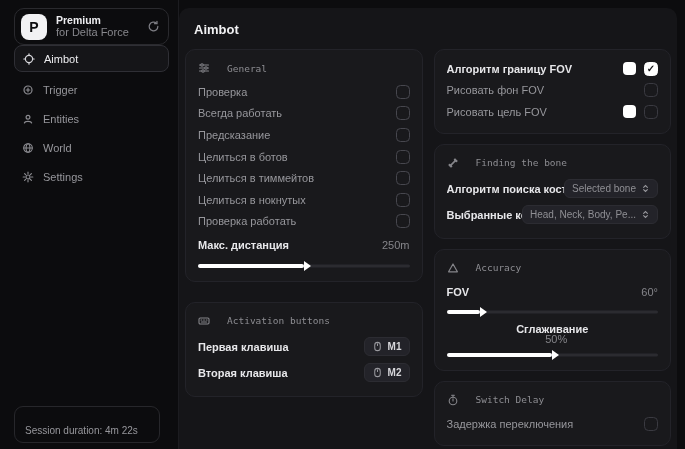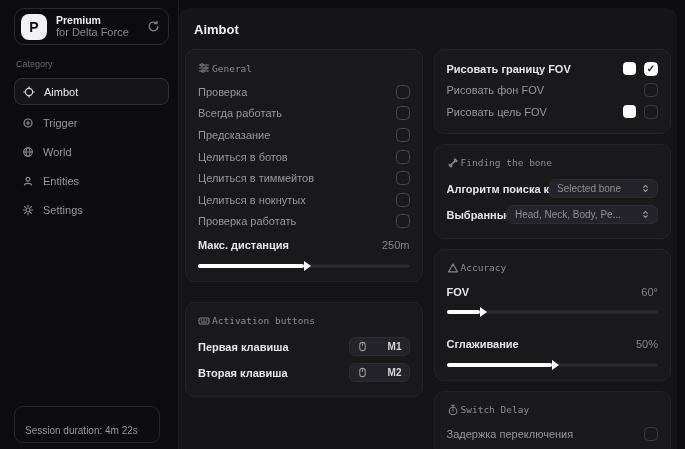--- a/index.html
+++ b/index.html
@@ -65,21 +65,21 @@
   .columns { display:flex; gap:11px; }
   .col { flex:1; min-width:0; display:flex; flex-direction:column; }
   .col-left { gap:20px; }
   .col-right { gap:10px; }
 
   .card {
     background:#19191c; border:1px solid #232329; border-radius:10px;
     padding:8px 12px 10px;
   }
   .card-title {
-    display:flex; align-items:center; gap:2px; height:20px; margin-bottom:3px;
+    display:flex; align-items:center; gap:17px; height:20px; margin-bottom:3px;
     font-family:"DejaVu Sans Mono", monospace; font-size:9.5px; color:#8d8d92;
   }
   .card-title .icon { color:#85858a; }
 
   .row { display:flex; align-items:center; height:21.6px; font-size:11px; }
   .row.tall { height:26px; }
   .row-label { flex:1; min-width:0; color:#97979c; white-space:nowrap; overflow:hidden; }
   .row-label.bright { color:#e7e7ea; font-weight:700; }
   .row-value { flex:0 0 auto; margin-left:8px; font-size:11px; color:#85858a; }
 
@@ -94,21 +94,21 @@
   }
   .checkbox.checked::after {
     content:"✓"; color:#141416; font-size:10px; font-weight:700; line-height:1;
   }
   .swatch {
     flex:0 0 auto; width:13px; height:13px; margin-left:8px;
     border-radius:4px; background:#ffffff; cursor:pointer;
   }
 
   .chip {
-    flex:0 0 auto; display:inline-flex; align-items:center; gap:20px;
+    flex:0 0 auto; display:inline-flex; align-items:center; gap:5px;
     background:#232329; border:1px solid #2c2c32; border-radius:6px;
     padding:3px 7px; font-size:10px; color:#8f8f94; cursor:pointer;
     white-space:nowrap; max-width:160px; overflow:hidden;
   }
   .chip .chip-text { overflow:hidden; text-overflow:ellipsis; }
   .chip.keybind { color:#d7d7db; font-weight:700; }
   .chip .icon { color:#9a9a9f; }
 
   .slider { position:relative; height:10px; margin-top:5px; cursor:pointer; }
   .slider-track {
@@ -138,61 +138,60 @@
       <div class="brand-sub">for Delta Force</div>
     </div>
     <span class="icon sync-btn">
       <svg width="13" height="13" viewBox="0 0 12 12" fill="none" stroke="currentColor" stroke-width="1.2" stroke-linecap="round">
         <path d="M10 6a4 4 0 1 1-1.2-2.85"></path>
           <path d="M9.2 1.2v2.2H7"></path>
       </svg>
     </span>
   </div>
 
-  <div class="category-label">Category</div>
 
   <div class="nav-item selected">
     <span class="icon">
       <svg width="12" height="12" viewBox="0 0 12 12" fill="none" stroke="currentColor" stroke-width="1.2" stroke-linecap="round">
         <circle cx="6" cy="6" r="3.6"></circle>
           <path d="M6 0.8v1.6M6 9.6v1.6M0.8 6h1.6M9.6 6h1.6"></path>
       </svg>
     </span>
     <span>Aimbot</span>
   </div>
 
   <div class="nav-item">
     <span class="icon">
       <svg width="12" height="12" viewBox="0 0 12 12" fill="none" stroke="currentColor" stroke-width="1.2" stroke-linecap="round">
         <circle cx="6" cy="6" r="4"></circle>
           <path d="M6 4.2v3.6M4.2 6h3.6"></path>
       </svg>
     </span>
     <span>Trigger</span>
+  </div>
+
+  <div class="nav-item">
+    <span class="icon">
+      <svg width="12" height="12" viewBox="0 0 12 12" fill="none" stroke="currentColor" stroke-width="1.2" stroke-linecap="round">
+        <circle cx="6" cy="4.2" r="1.9"></circle>
+          <path d="M2.4 10c0.5-2.2 6.7-2.2 7.2 0"></path>
+      </svg>
+    </span>
+    <span>Entities</span>
   </div>
 
   <div class="nav-item">
     <span class="icon">
       <svg width="12" height="12" viewBox="0 0 12 12" fill="none" stroke="currentColor" stroke-width="1.1" stroke-linecap="round">
         <circle cx="6" cy="6" r="4.3"></circle>
           <ellipse cx="6" cy="6" rx="1.9" ry="4.3"></ellipse>
           <path d="M1.7 6h8.6"></path>
       </svg>
     </span>
     <span>World</span>
-  </div>
-
-  <div class="nav-item">
-    <span class="icon">
-      <svg width="12" height="12" viewBox="0 0 12 12" fill="none" stroke="currentColor" stroke-width="1.2" stroke-linecap="round">
-        <circle cx="6" cy="4.2" r="1.9"></circle>
-          <path d="M2.4 10c0.5-2.2 6.7-2.2 7.2 0"></path>
-      </svg>
-    </span>
-    <span>Entities</span>
   </div>
 
   <div class="nav-item">
     <span class="icon">
       <svg width="12" height="12" viewBox="0 0 12 12" fill="none" stroke="currentColor" stroke-width="1.2" stroke-linecap="round">
         <circle cx="6" cy="6" r="2"></circle>
         <path d="M6 1.2v1.4M6 9.4v1.4M1.2 6h1.4M9.4 6h1.4M2.6 2.6l1 1M8.4 8.4l1 1M9.4 2.6l-1 1M3.6 8.4l-1 1"></path>
       </svg>
     </span>
     <span>Settings</span>
@@ -301,21 +300,21 @@
           </button>
         </div>
       </div>
     </div>
 
     <div class="col col-right">
 
       <div class="card">
 
         <div class="row">
-          <span class="row-label bright">Рисовать границу FOV</span>
+          <span class="row-label bright">Алгоритм границу FOV</span>
           <span class="swatch"></span>
           <span class="checkbox checked"></span>
         </div>
         <div class="row">
           <span class="row-label">Рисовать фон FOV</span>
           <span class="checkbox dim"></span>
         </div>
         <div class="row">
           <span class="row-label">Рисовать цель FOV</span>
           <span class="swatch"></span>
@@ -376,21 +375,21 @@
           <span class="row-label bright">FOV</span>
           <span class="row-value">60°</span>
         </div>
         <div class="slider">
           <div class="slider-track"></div>
           <div class="slider-fill" style="width: 16%;">
             <span class="slider-thumb"></span>
           </div>
         </div>
 
-        <div class="row" style="margin-top:16px;">
+        <div class="row" style="margin-top:6px;flex-direction:column;">
           <span class="row-label bright">Сглаживание</span>
           <span class="row-value">50%</span>
         </div>
         <div class="slider">
           <div class="slider-track"></div>
           <div class="slider-fill" style="width: 50%;">
             <span class="slider-thumb"></span>
           </div>
         </div>
       </div>

